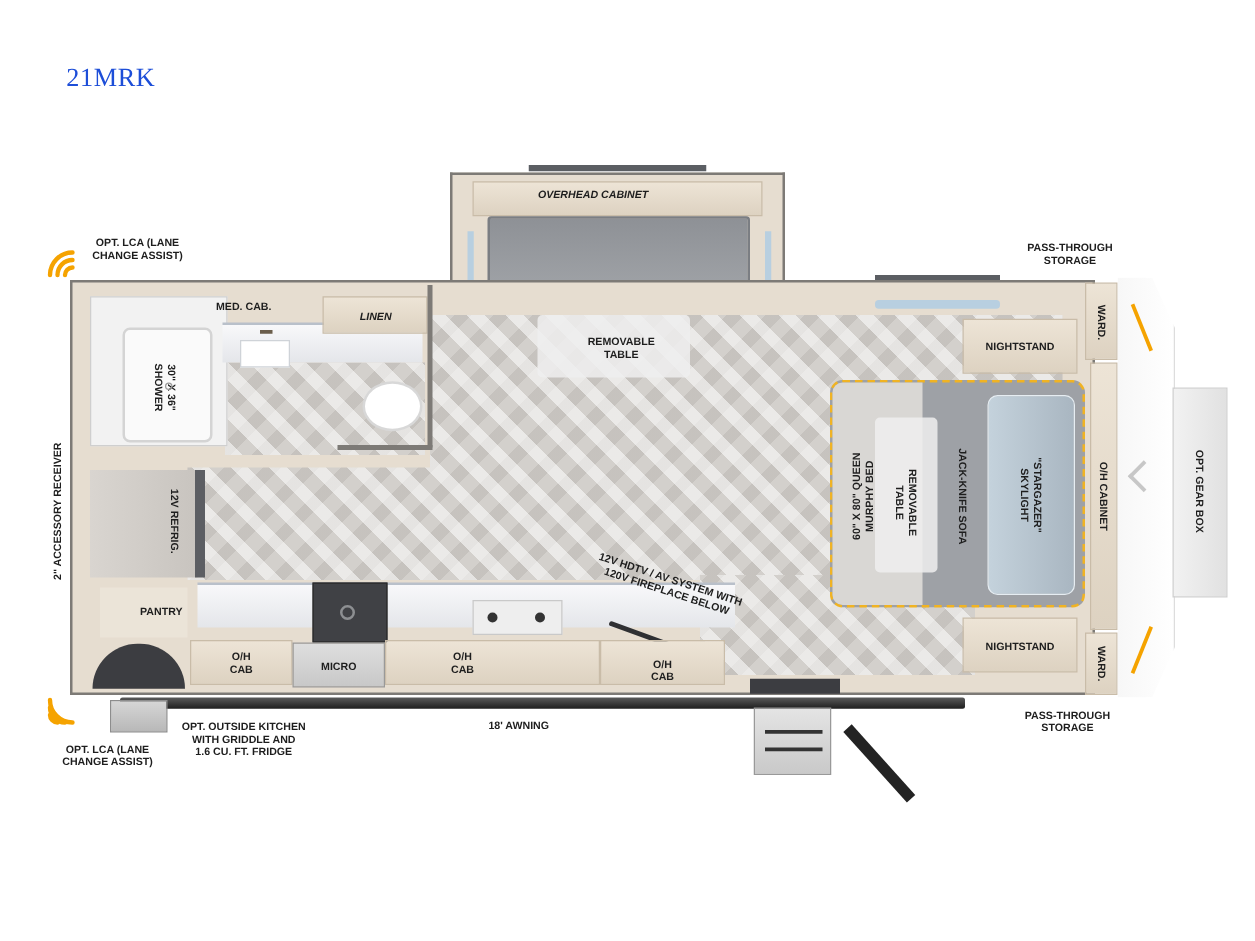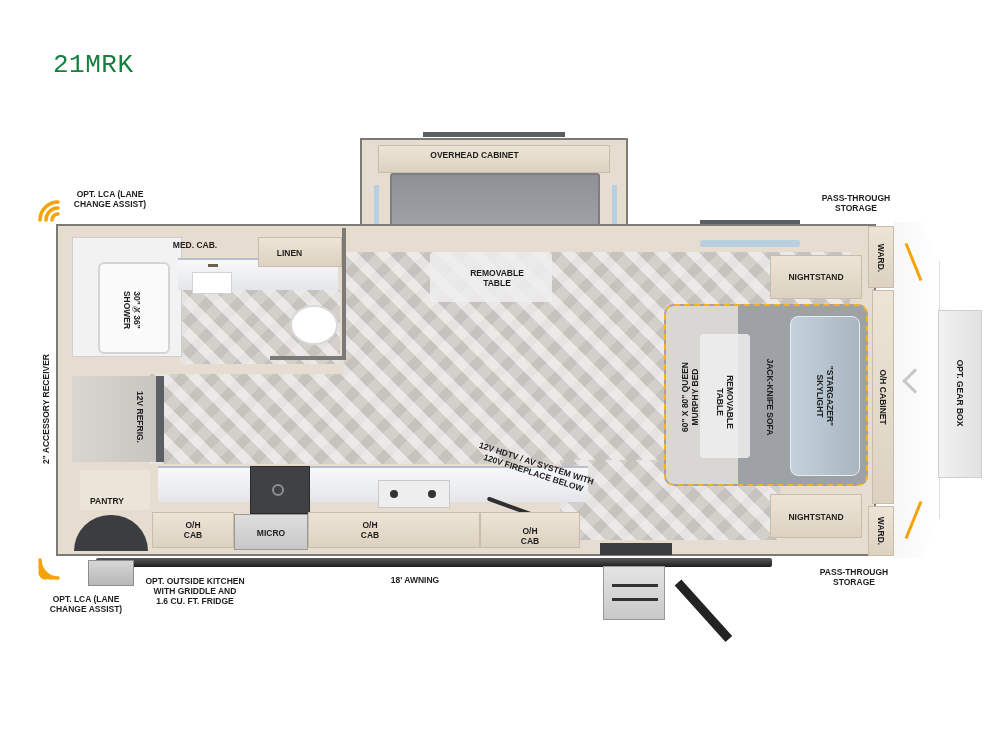--- a/index.html
+++ b/index.html
@@ -1,19 +1,19 @@
 <!DOCTYPE html>
 <html><head>
 <meta charset="utf-8">
 <style>
   * { box-sizing: border-box; margin: 0; padding: 0; }
   html, body { width: 1004px; height: 753px; background: #ffffff; overflow: hidden; }
   body { position: relative; font-family: "DejaVu Sans", sans-serif; }
 
-  .title { position: absolute; left: 53px; top: 50px; font-family: Liberation Mono, monospace; font-size: 26px; color: #15803d; letter-spacing: 0.5px; }
+  .title { position: absolute; left: 53px; top: 50px; font-family: Liberation Serif, serif; font-size: 21px; color: #1d4ed8; letter-spacing: 0.5px; }
 
   .lbl { position: absolute; font-family: "Liberation Sans", sans-serif; font-weight: bold; font-size: 8.5px; line-height: 10px; color: #1e1e1e; text-align: center; text-transform: uppercase; white-space: nowrap; }
   .rot { transform-origin: center center; }
 
   .abs { position: absolute; }
 
   
   .floor {
     position: absolute;
     background-color: #d3d0cc;
@@ -32,21 +32,21 @@
 </head>
 <body>
 
 <div class="title">21MRK</div>
 
 <div>
 
   <div class="abs" style="left:360px;top:138px;width:268px;height:100px;background:#e6ddd0;border:2px solid #7d7a76;border-bottom:none;"></div>
   <div class="abs" style="left:423px;top:132px;width:142px;height:5px;background:#5b5e63;"></div>
   <div class="cab" style="left:378px;top:145px;width:232px;height:28px;"></div>
-  <div class="lbl" style="left:378px;top:150px;width:193px;">OVERHEAD CABINET</div>
+  <div class="lbl" style="left:378px;top:150px;width:193px;font-style:italic;">OVERHEAD CABINET</div>
   <div class="sofa" style="left:390px;top:173px;width:210px;height:85px;"></div>
   <div class="lbl" style="left:390px;top:222px;width:210px;">THEATER SOFA</div>
   <div class="abs" style="left:374px;top:185px;width:5px;height:40px;background:#b8cfe0;"></div>
   <div class="abs" style="left:612px;top:185px;width:5px;height:40px;background:#b8cfe0;"></div>
 
   <div class="abs" style="left:56px;top:224px;width:820px;height:332px;background:#e6ddd0;border:2px solid #7d7a76;"></div>
   <div class="floor" style="left:150px;top:252px;width:700px;height:212px;"></div>
   <div class="floor" style="left:560px;top:460px;width:220px;height:80px;"></div>
 
   <div class="abs" style="left:700px;top:240px;width:100px;height:7px;background:#b8cfe0;border-radius:3px;"></div>
@@ -58,31 +58,31 @@
   <div class="abs" style="left:98px;top:262px;width:72px;height:92px;background:#fafafa;border:2px solid #d4d4d4;border-radius:6px;"></div>
   <div class="lbl rot" style="left:92px;top:300px;width:80px;transform:rotate(90deg);white-space:pre;">30" X 36"
 SHOWER</div>
   <div class="abs" style="left:132px;top:306px;width:6px;height:6px;border-radius:50%;border:1px solid #999;"></div>
 
   <div class="counter" style="left:178px;top:258px;width:160px;height:32px;"></div>
   <div class="abs" style="left:192px;top:272px;width:40px;height:22px;background:#fff;border:1px solid #cfd3d8;"></div>
   <div class="abs" style="left:208px;top:264px;width:10px;height:10px;border-top:3px solid #6b5e4c;"></div>
   <div class="lbl" style="left:160px;top:240px;width:70px;">MED. CAB.</div>
   <div class="cab" style="left:258px;top:237px;width:84px;height:30px;"></div>
-  <div class="lbl" style="left:247px;top:248px;width:85px;">LINEN</div>
+  <div class="lbl" style="left:258px;top:248px;width:85px;font-style:italic;">LINEN</div>
   <div class="abs" style="left:290px;top:305px;width:48px;height:40px;background:#fff;border:2px solid #d8d8d8;border-radius:50%;"></div>
   <div class="abs" style="left:342px;top:228px;width:4px;height:130px;background:#7d7a76;"></div>
   <div class="abs" style="left:270px;top:356px;width:76px;height:4px;background:#7d7a76;"></div>
 
   <div class="abs" style="left:72px;top:376px;width:86px;height:86px;background:linear-gradient(90deg,#d9d5d0,#c8c4bf);"></div>
   <div class="dark" style="left:156px;top:376px;width:8px;height:86px;"></div>
   <div class="lbl rot" style="left:100px;top:412px;width:80px;transform:rotate(90deg);">12V REFRIG.</div>
 
   <div class="abs" style="left:80px;top:470px;width:70px;height:40px;background:#ebe4d8;"></div>
-  <div class="lbl" style="left:72px;top:484px;width:70px;margin-top:12px;">PANTRY</div>
+  <div class="lbl" style="left:94px;top:484px;width:70px;">PANTRY</div>
   <div class="abs" style="left:74px;top:515px;width:74px;height:36px;background:#3c3d41;border-radius:38px 38px 0 0;"></div>
 
   <div class="counter" style="left:158px;top:466px;width:430px;height:36px;"></div>
   <div class="abs" style="left:250px;top:466px;width:60px;height:48px;background:#404145;border:1px solid #2a2a2a;"></div>
   <div class="abs" style="left:272px;top:484px;width:12px;height:12px;border:2px solid #8d8f92;border-radius:50%;"></div>
   <div class="abs" style="left:378px;top:480px;width:72px;height:28px;background:#eeeeee;border:1px solid #c9c9c9;"></div>
   <div class="abs" style="left:390px;top:490px;width:8px;height:8px;border-radius:50%;background:#333;"></div>
   <div class="abs" style="left:428px;top:490px;width:8px;height:8px;border-radius:50%;background:#333;"></div>
   <div class="abs" style="left:485px;top:510px;width:80px;height:4px;background:#2f3033;transform:rotate(20deg);border-radius:2px;"></div>
 

